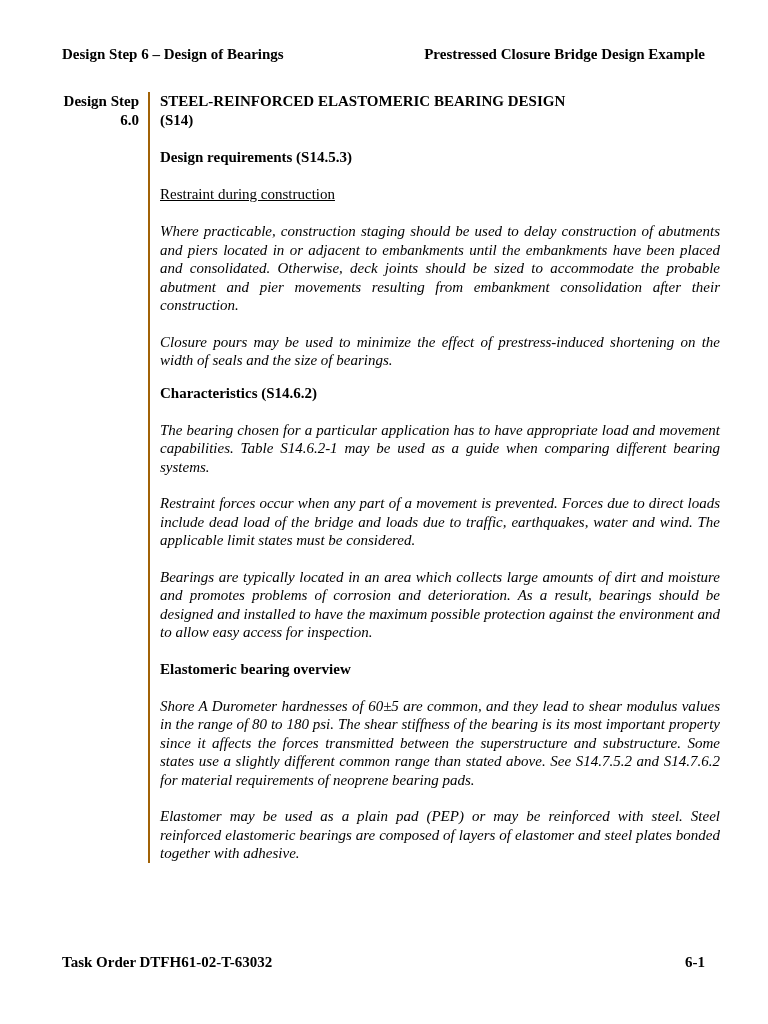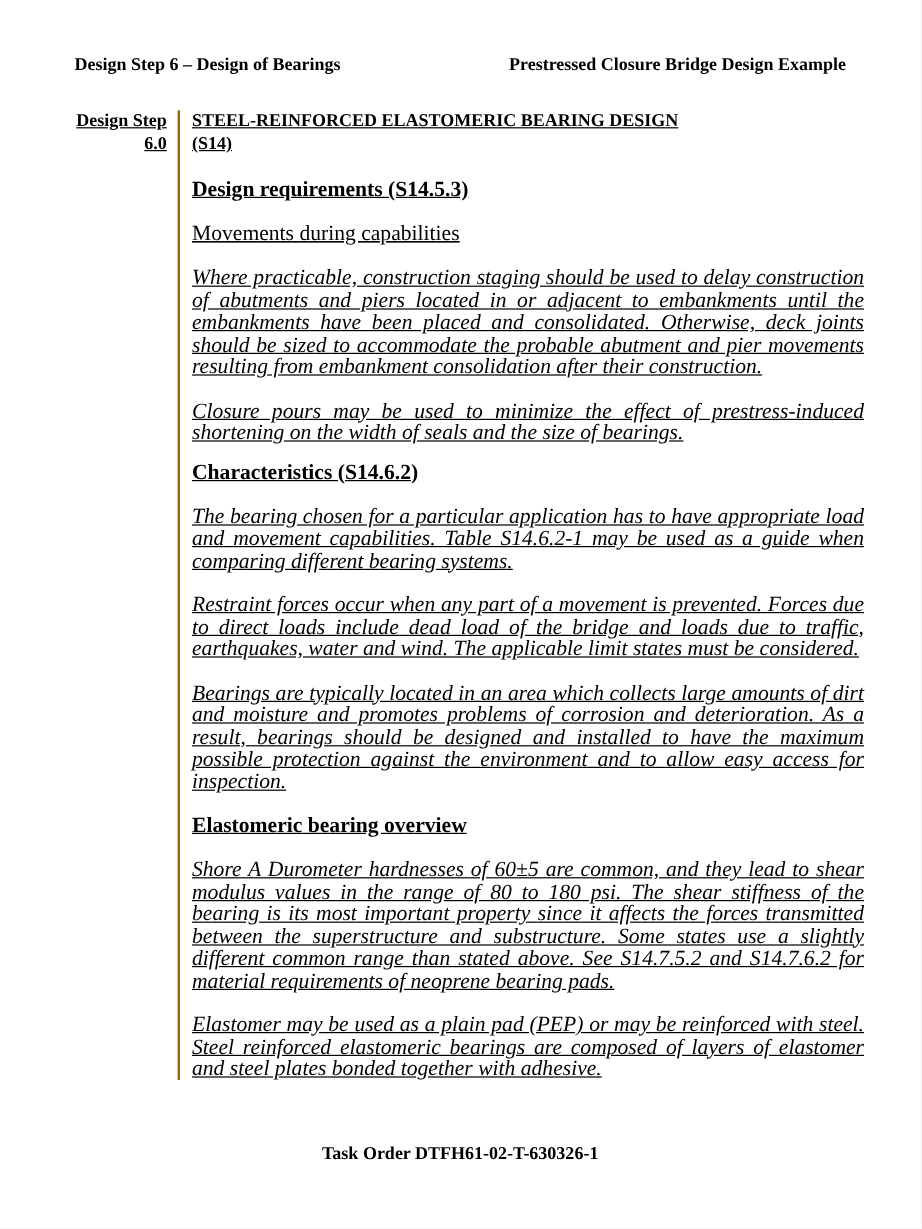--- a/index.html
+++ b/index.html
@@ -21,21 +21,20 @@
     justify-content: space-between;
     font-weight: bold;
     font-size: 15px;
     line-height: 18px;
   }
   .doc-body {
     position: absolute;
     top: 92px; left: 62px; right: 48px;
     display: flex;
     align-items: stretch;
-    text-decoration: underline;
   }
   .step-col {
     flex: none;
     width: 86px;
     padding-right: 9px;
     text-align: right;
     font-weight: bold;
     font-size: 15px;
     line-height: 19px;
   }
@@ -43,35 +42,35 @@
     flex: 1;
     border-left: 2px solid #a16207;
     padding-left: 10px;
     min-width: 0;
   }
   .doc-title div {
     font-weight: bold;
     font-size: 15px;
     line-height: 19px;
   }
-  .block { font-size: 18px; }
+  .block { font-size: 15px; }
   .h-bold { font-weight: bold; line-height: 19px; }
   .h-underline { text-decoration: underline; line-height: 19px; }
   .para {
     font-style: italic;
     line-height: 18.5px;
     text-align: justify;
   }
   .gap-1 { margin-top: 18px; }
   .gap-2 { margin-top: 14px; }
   .footer-row {
     position: absolute;
     top: 953px; left: 62px; right: 63px;
     display: flex;
-    justify-content: center;
+    justify-content: space-between;
     font-weight: bold;
     font-size: 15px;
     line-height: 18px;
   }
 </style>
 </head>
 <body>
 
 <div class="page">
 
@@ -88,21 +87,21 @@
     </div>
 
     <div class="main-col">
 
       <div class="doc-title">
         <div>STEEL-REINFORCED ELASTOMERIC BEARING DESIGN</div>
         <div>(S14)</div>
       </div>
 
       <div class="block h-bold gap-1">Design requirements (S14.5.3)</div>
-      <div class="block h-underline gap-1">Movements during capabilities</div>
+      <div class="block h-underline gap-1">Restraint during construction</div>
       <div class="block para gap-1">Where practicable, construction staging should be used to delay construction of abutments and piers located in or adjacent to embankments until the embankments have been placed and consolidated.  Otherwise, deck joints should be sized to accommodate the probable abutment and pier movements resulting from embankment consolidation after their construction.</div>
       <div class="block para gap-1">Closure pours may be used to minimize the effect of prestress-induced shortening on the width of seals and the size of bearings.</div>
       <div class="block h-bold gap-2">Characteristics (S14.6.2)</div>
       <div class="block para gap-1">The bearing chosen for a particular application has to have appropriate load and movement capabilities.  Table S14.6.2-1 may be used as a guide when comparing different bearing systems.</div>
       <div class="block para gap-1">Restraint forces occur when any part of a movement is prevented.  Forces due to direct loads include dead load of the bridge and loads due to traffic, earthquakes, water and wind.  The applicable limit states must be considered.</div>
       <div class="block para gap-1">Bearings are typically located in an area which collects large amounts of dirt and moisture and promotes problems of corrosion and deterioration.  As a result, bearings should be designed and installed to have the maximum possible protection against the environment and to allow easy access for inspection.</div>
       <div class="block h-bold gap-1">Elastomeric bearing overview</div>
       <div class="block para gap-1">Shore A Durometer hardnesses of 60±5 are common, and they lead to shear modulus values in the range of 80 to 180 psi.  The shear stiffness of the bearing is its most important property since it affects the forces transmitted between the superstructure and substructure.  Some states use a slightly different common range than stated above.  See S14.7.5.2 and S14.7.6.2 for material requirements of neoprene bearing pads.</div>
       <div class="block para gap-1">Elastomer may be used as a plain pad (PEP) or may be reinforced with steel.  Steel reinforced elastomeric bearings are composed of layers of elastomer and steel plates bonded together with adhesive.</div>
 

